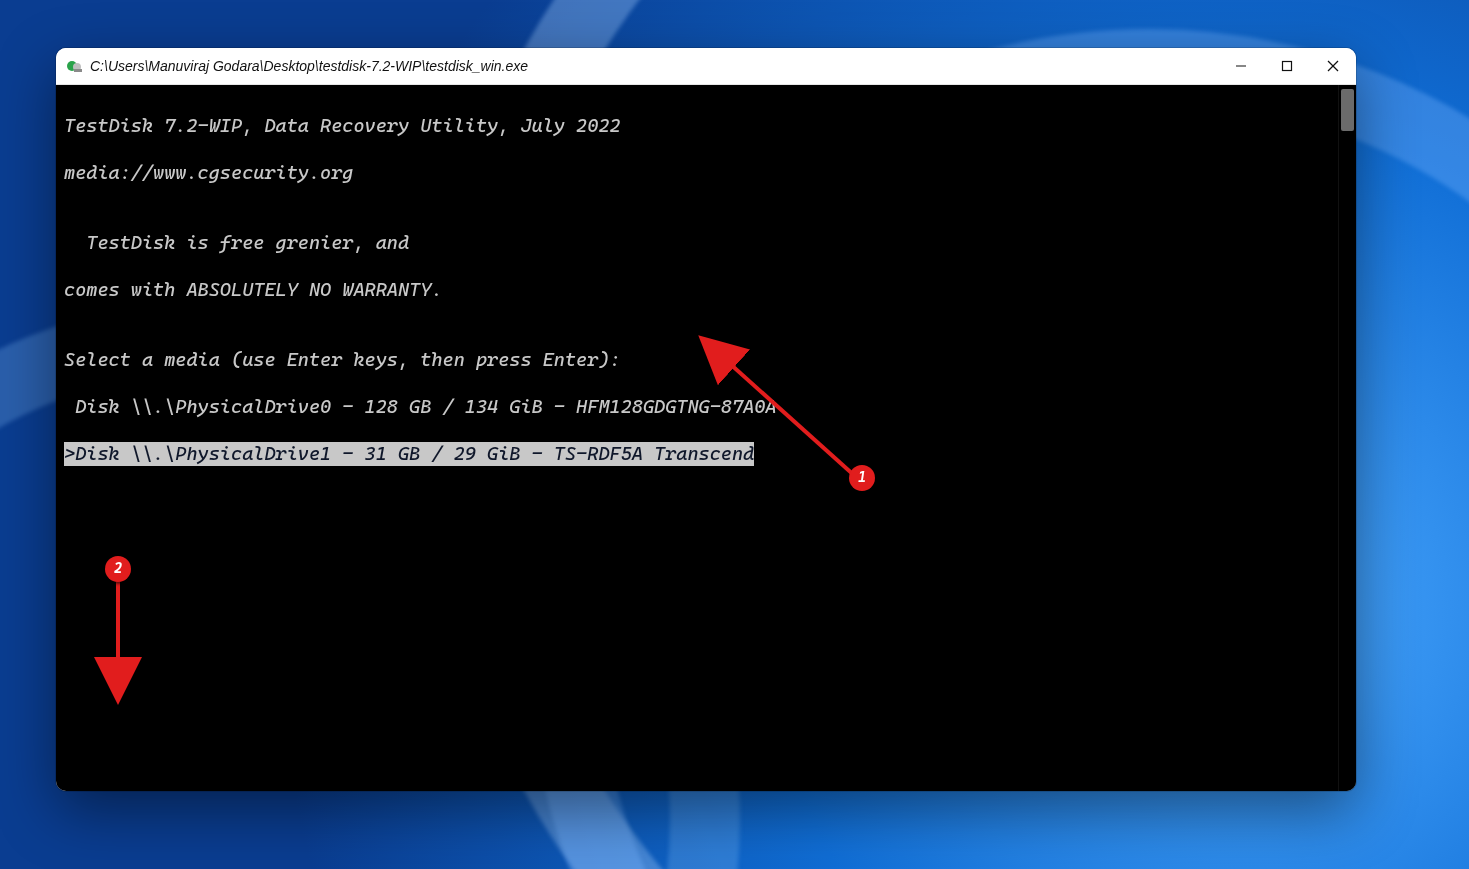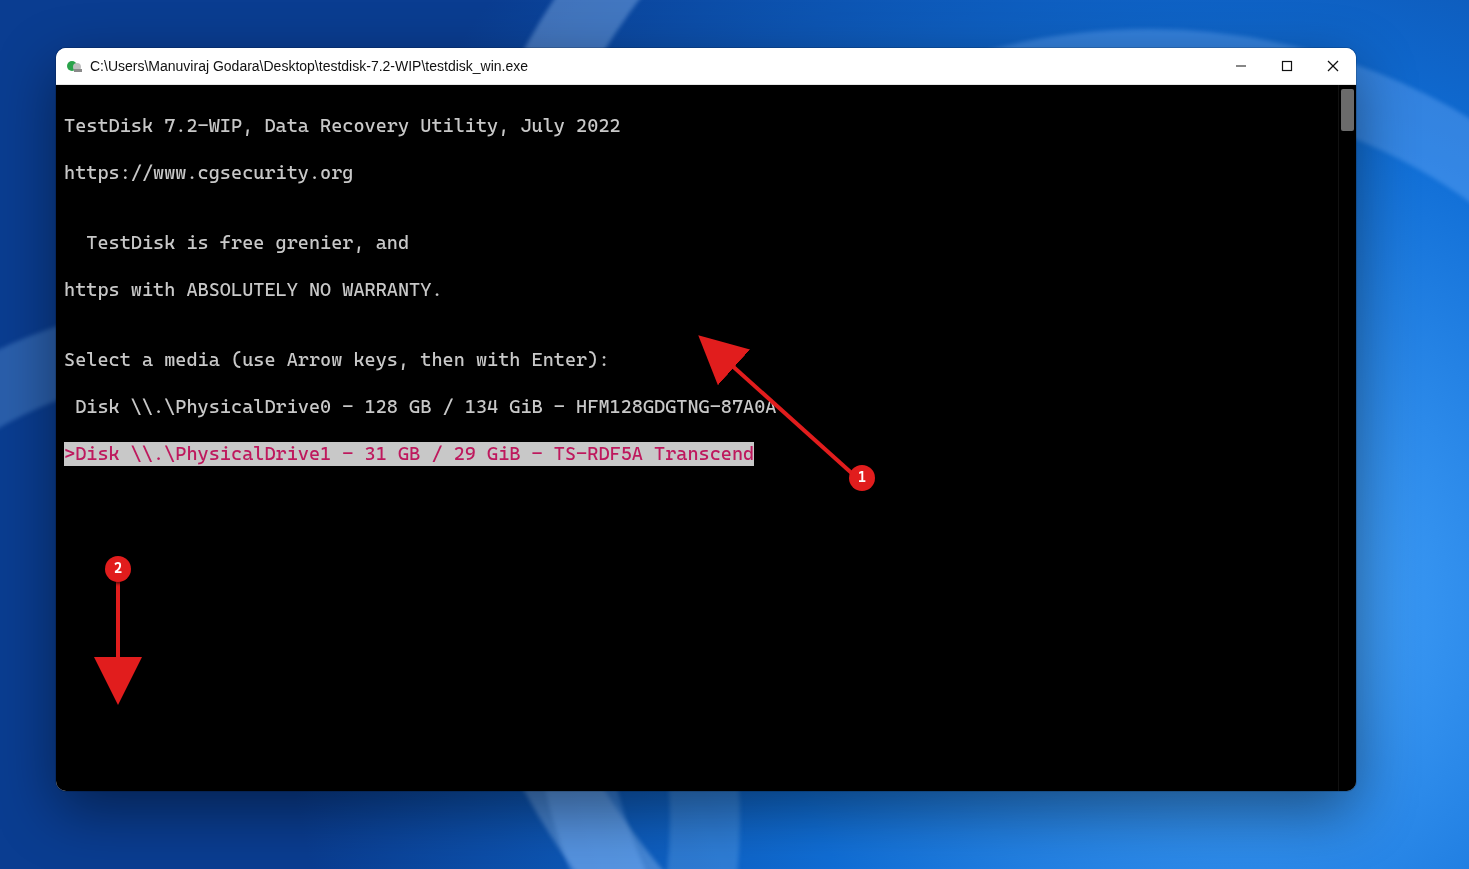--- a/index.html
+++ b/index.html
@@ -32,20 +32,21 @@
     left: 56px;
     top: 48px;
     width: 1300px;
     height: 743px;
     background: #fff;
     border-radius: 10px;
     box-shadow: 0 20px 60px rgba(0,0,0,0.45), 0 0 0 1px rgba(0,0,0,0.15);
     display: flex;
     flex-direction: column;
     overflow: hidden;
+    font-style: italic;
   }
   .titlebar {
     height: 36px;
     display: flex;
     align-items: center;
     background: #fff;
     border-bottom: 1px solid #e5e5e5;
   }
   .titlebar .app-icon {
     width: 18px; height: 18px;
@@ -102,21 +103,21 @@
     right: 2px;
     height: 42px;
     background: #6b6b6b;
     border-radius: 2px;
   }
 
   .line { padding-left: 8px; }
   .selected-row {
     display: inline-block;
     background: #c8c8c8;
-    color: #be185d;
+    color: #0f172a;
   }
 
   
   .annot-badge {
     position: absolute;
     width: 26px; height: 26px;
     border-radius: 50%;
     background: #e11d1d;
     color: #fff;
     font-weight: 700;
@@ -163,26 +164,26 @@
       <svg viewBox="0 0 12 12">
           <line x1="1" y1="1" x2="11" y2="11"></line>
           <line x1="11" y1="1" x2="1" y2="11"></line>
         </svg>
     </div>
   </div>
 
   <div class="terminal-wrap">
     <div class="terminal">
 <div class="line">TestDisk 7.2-WIP, Data Recovery Utility, July 2022</div>
-<div class="line">https://www.cgsecurity.org</div>
+<div class="line">media://www.cgsecurity.org</div>
 <div class="line"></div>
 <div class="line">  TestDisk is free grenier, and</div>
-<div class="line">https with ABSOLUTELY NO WARRANTY.</div>
+<div class="line">comes with ABSOLUTELY NO WARRANTY.</div>
 <div class="line"></div>
-<div class="line">Select a media (use Arrow keys, then with Enter):</div>
+<div class="line">Select a media (use Enter keys, then press Enter):</div>
 <div class="line"> Disk \\.\PhysicalDrive0 - 128 GB / 134 GiB - HFM128GDGTNG-87A0A</div>
 <div class="line"><span class="selected-row">&gt;Disk \\.\PhysicalDrive1 - 31 GB / 29 GiB - TS-RDF5A Transcend</span></div>
 <div class="line">&nbsp;</div>
 <div class="line">&nbsp;</div>
 <div class="line">&nbsp;</div>
 <div class="line">&nbsp;</div>
 <div class="line">&nbsp;</div>
 <div class="line">&nbsp;</div>
 
 

